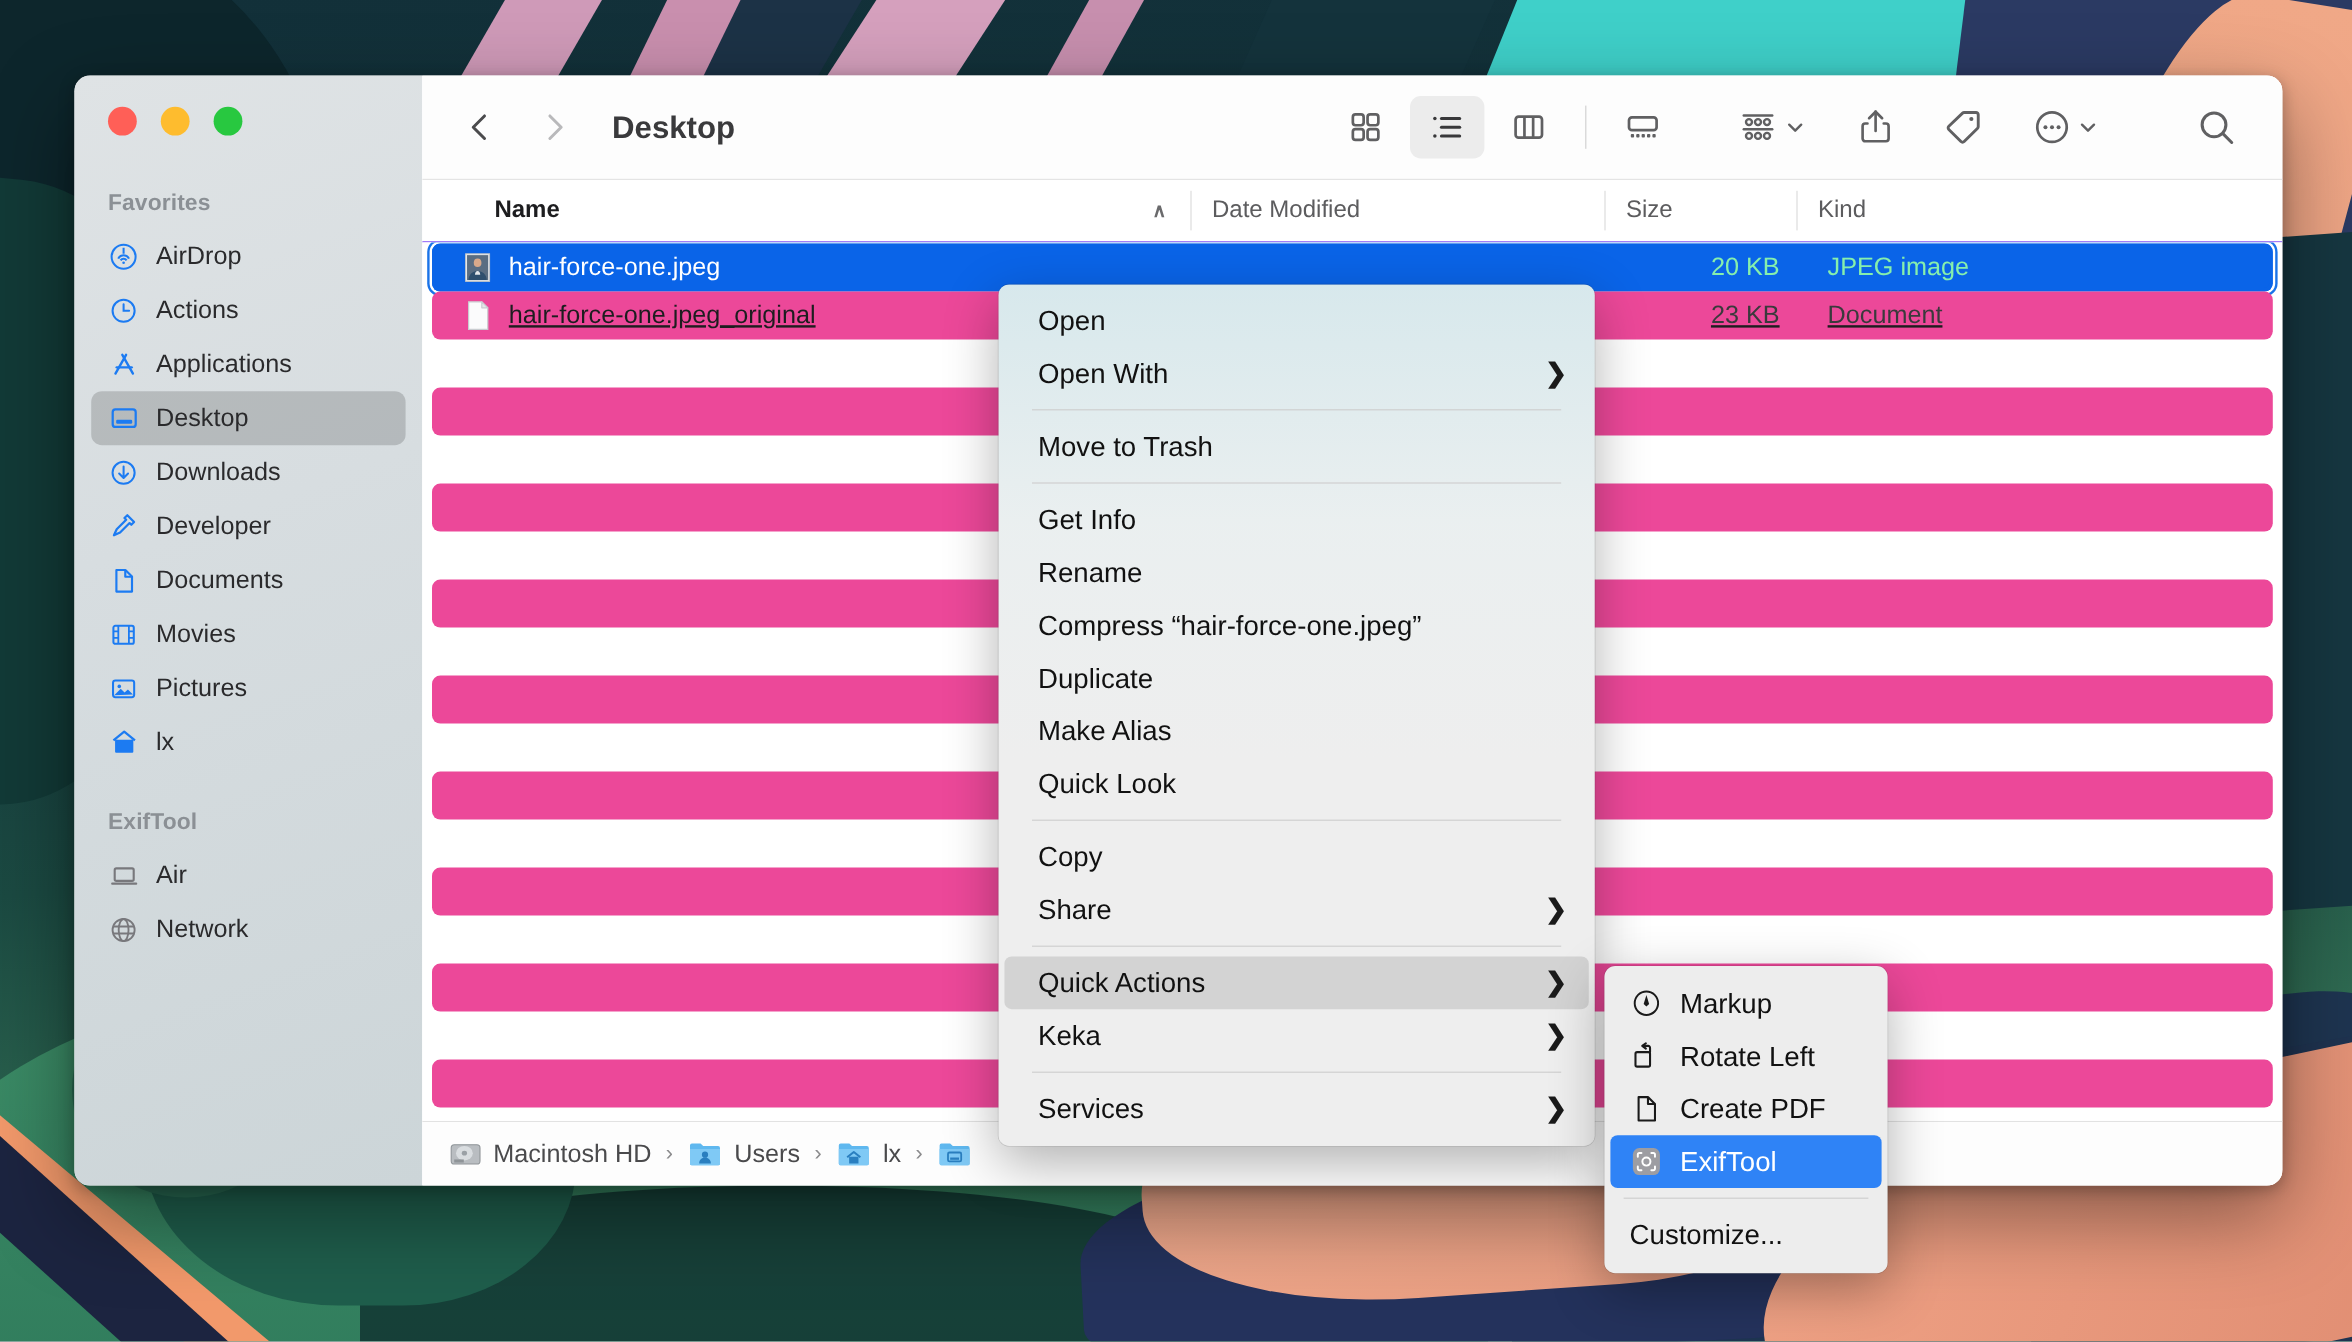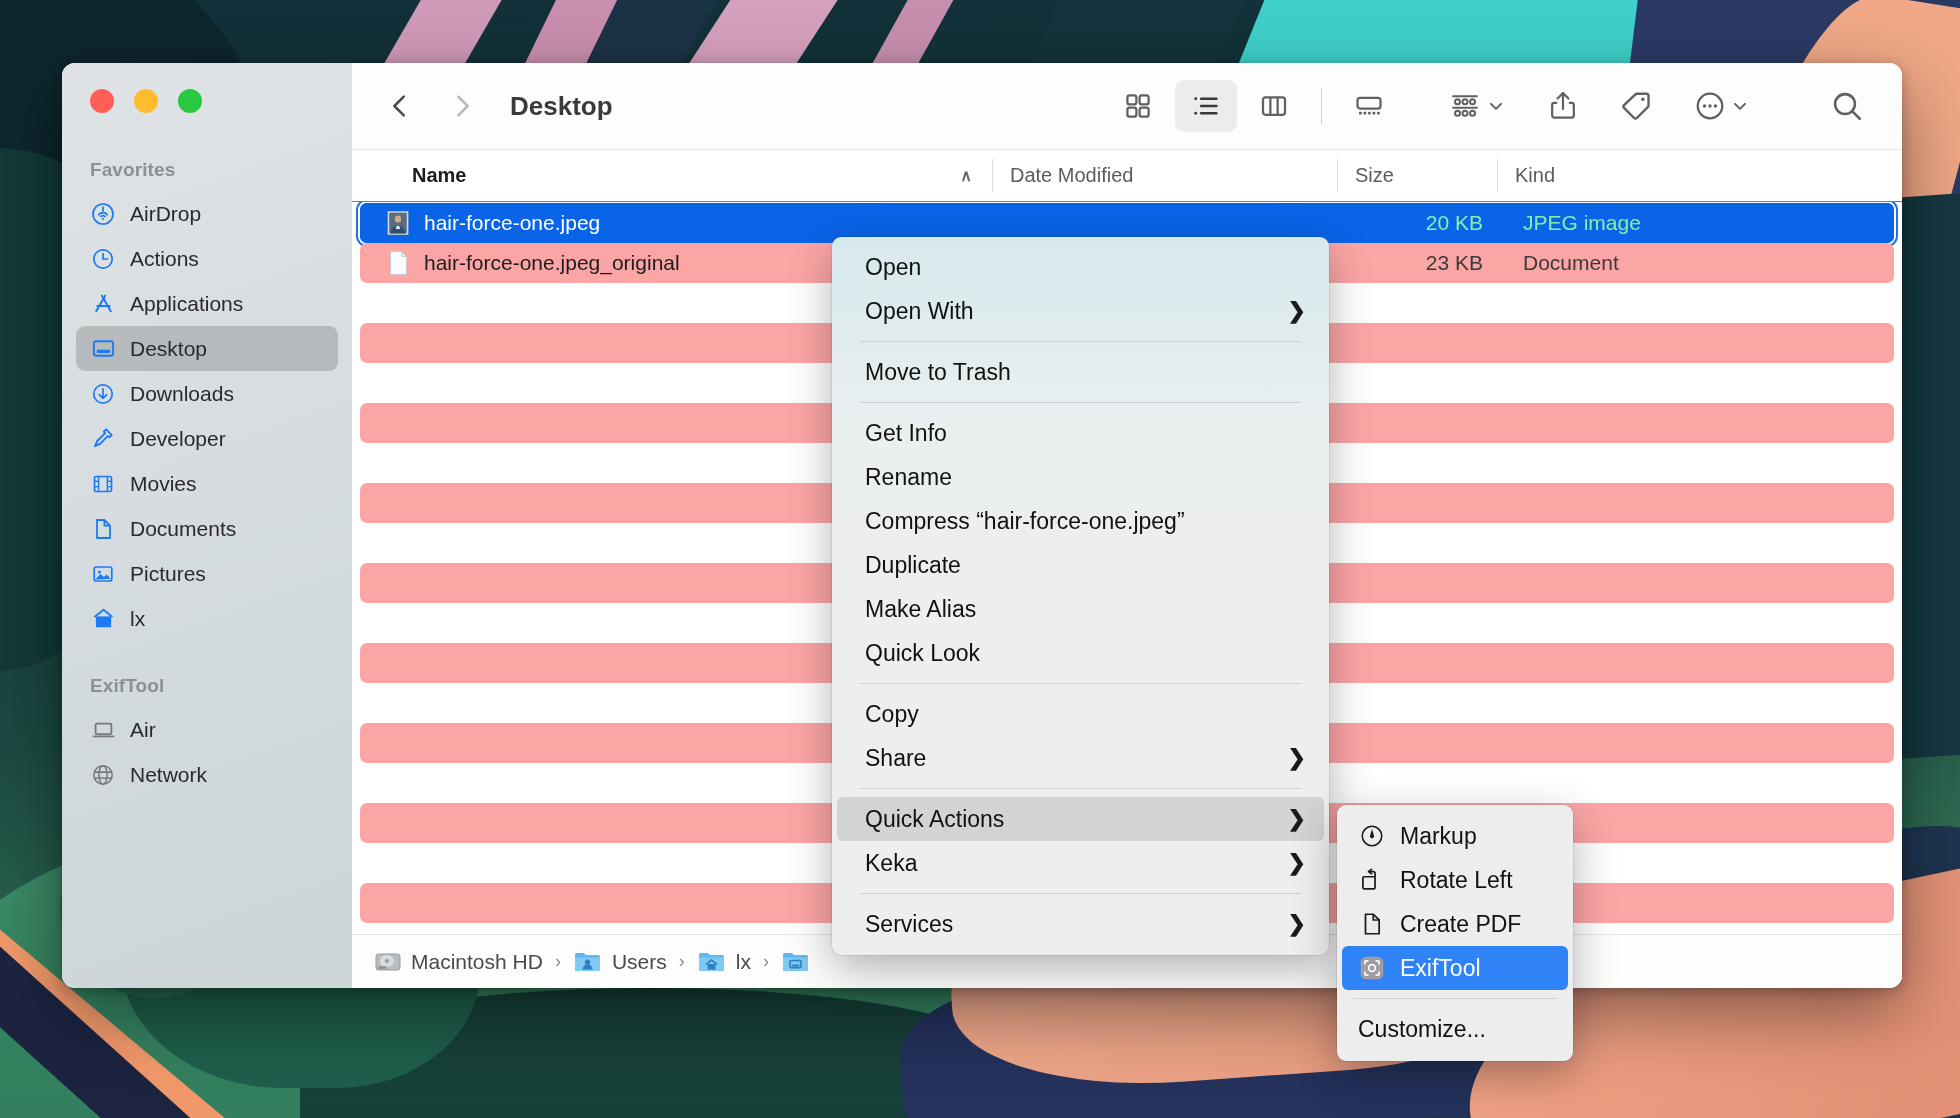--- a/index.html
+++ b/index.html
@@ -273,21 +273,21 @@
     padding-top: 1px;
   }
   .row {
     position: relative;
     height: 40px;
     margin: 0 8px;
     border-radius: 7px;
     display: flex; align-items: center;
     font-size: 21px; color: #1d1d1f;
   }
-  .row.stripe { background: #fca5a5; }
+  .row.stripe { background: #ec4899; text-decoration: underline; }
   .row.selected {
     background: #0a64e8;
     color: #fff;
     box-shadow: inset 0 0 0 3px #0a64e8, 0 0 0 2px #fff, 0 0 0 4px #1a73e8;
   }
   .row .r-name {
     width: 640px; display: flex; align-items: center; gap: 12px;
     padding-left: 24px; overflow: hidden; white-space: nowrap;
   }
   .r-ico { width: 28px; height: 28px; flex: 0 0 28px; }
@@ -466,37 +466,37 @@
         <span class="sb-icon">
           <svg width="25" height="25" viewBox="0 0 24 24" fill="none" stroke="#1c7bf2" stroke-width="1.8" stroke-linecap="round" stroke-linejoin="round">
             <path d="M14.5 3.2 12.2 5.4l1.4 1.4-7.6 7.6-2.2 4.9 4.9-2.2 7.6-7.6 1.4 1.4 2.2-2.2z"></path>
           </svg>
         </span>
         <span class="sb-label">Developer</span>
       </div>
 
       <div class="sb-item">
         <span class="sb-icon">
+          <svg width="24" height="24" viewBox="0 0 24 24" fill="none" stroke="#1c7bf2" stroke-width="1.8" stroke-linejoin="round">
+            <path d="M6 3h7.5L19 8.5V21H6z"></path>
+              <path d="M13.4 3v5.6H19"></path>
+          </svg>
+        </span>
+        <span class="sb-label">Documents</span>
+      </div>
+
+      <div class="sb-item">
+        <span class="sb-icon">
           <svg width="24" height="24" viewBox="0 0 24 24" fill="none" stroke="#1c7bf2" stroke-width="1.7">
             <rect x="3.5" y="4.5" width="17" height="15" rx="1.6"></rect>
             <path d="M7.6 4.5v15M16.4 4.5v15" stroke-width="1.5"></path>
             <path d="M3.5 9.2h4.1M3.5 14.6h4.1M16.4 9.2h4.1M16.4 14.6h4.1" stroke-width="1.4"></path>
           </svg>
         </span>
         <span class="sb-label">Movies</span>
-      </div>
-
-      <div class="sb-item">
-        <span class="sb-icon">
-          <svg width="24" height="24" viewBox="0 0 24 24" fill="none" stroke="#1c7bf2" stroke-width="1.8" stroke-linejoin="round">
-            <path d="M6 3h7.5L19 8.5V21H6z"></path>
-              <path d="M13.4 3v5.6H19"></path>
-          </svg>
-        </span>
-        <span class="sb-label">Documents</span>
       </div>
 
       <div class="sb-item">
         <span class="sb-icon">
           <svg width="24" height="24" viewBox="0 0 24 24" fill="none" stroke="#1c7bf2" stroke-width="1.7">
             <rect x="3.2" y="5" width="17.6" height="14" rx="2"></rect>
             <circle cx="8.4" cy="10" r="1.5" fill="#1c7bf2" stroke="none"></circle>
             <path d="M4.2 17.4 9.6 12l3.2 3.1 2.8-2.6 4.2 4.3" fill="#1c7bf2" stroke="none"></path>
           </svg>
         </span>

